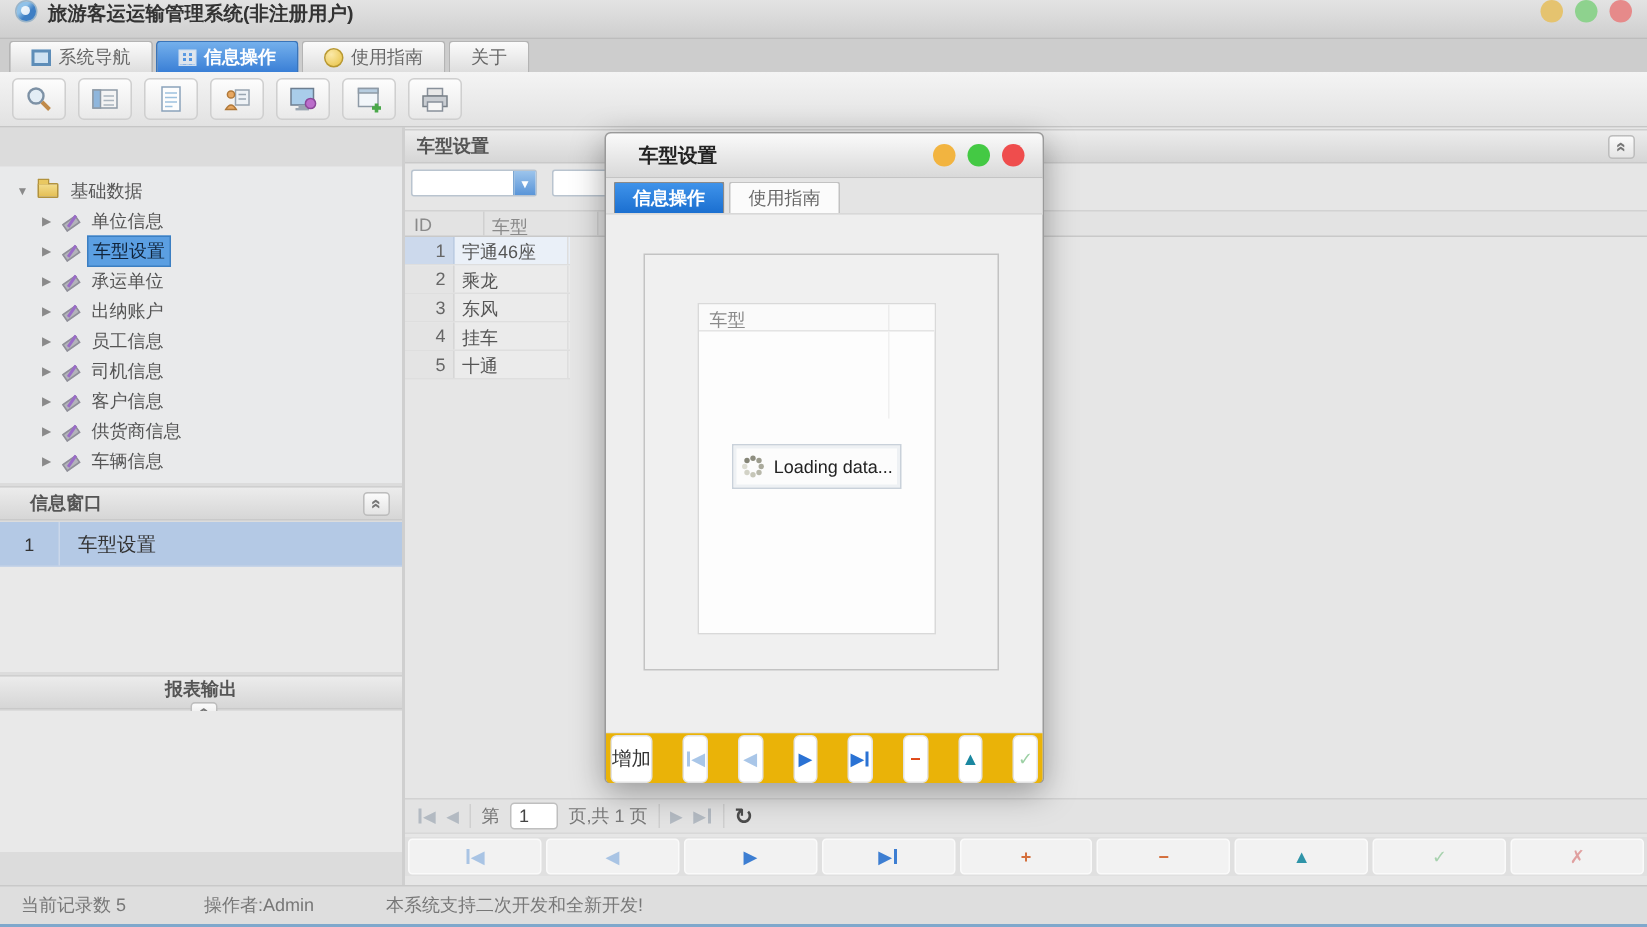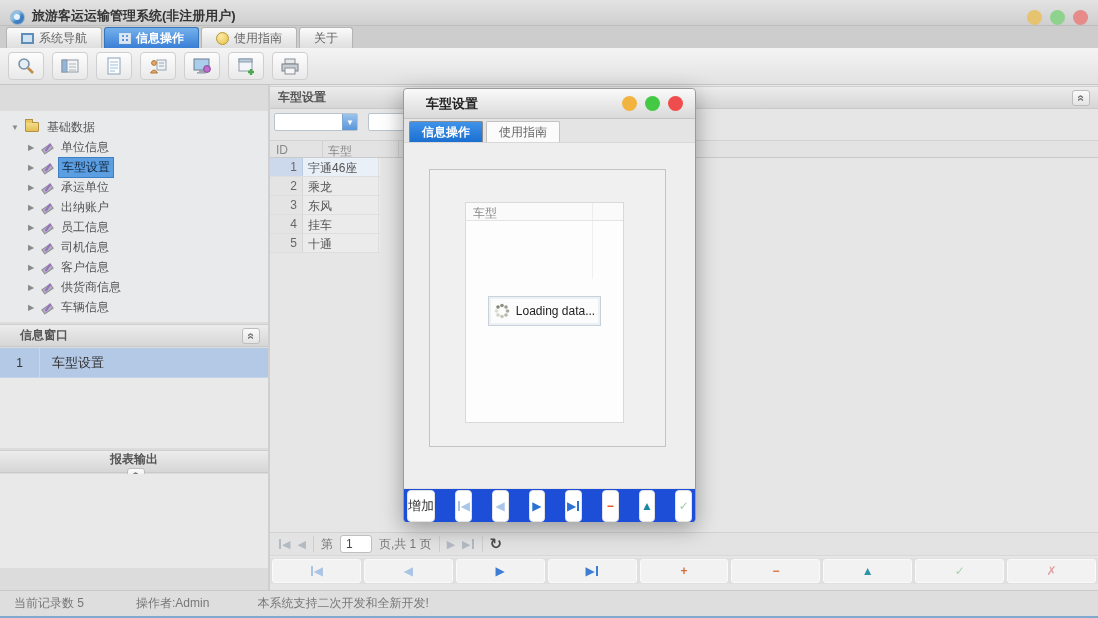--- a/index.html
+++ b/index.html
@@ -8,21 +8,21 @@
     font-family:"Liberation Sans","DejaVu Sans",sans-serif;
     font-size:12px; color:#444; background:#d9d9d9; position:relative;
     -webkit-font-smoothing:antialiased;
   }
 
   
   .titlebar {
     position:absolute; left:0; top:0; width:1098px; height:26px;
     background:linear-gradient(#e3e3e3,#cfcfcf);
     border-bottom:1px solid #bdbdbd;
-    display:flex; align-items:flex-end; padding:0 10px;
+    display:flex; align-items:flex-start; padding:0 10px;
   }
   .app-logo {
     width:15px; height:15px; border-radius:50%;
     background:linear-gradient(135deg,#8fc1e8 35%,#3f7fc4 60%);
     border:1px solid #9ab4c8; margin-right:7px; position:relative;
   }
   .app-logo::after{content:"";position:absolute;left:3px;top:3px;width:6px;height:6px;border-radius:50%;background:rgba(255,255,255,.85);}
   .titlebar .title { font-weight:bold; font-size:13px; color:#333; }
   .traffic { margin-left:auto; display:flex; gap:8px; }
   .light { width:15px; height:15px; border-radius:50%; }
@@ -209,21 +209,21 @@
 
   .loadbox {
     position:absolute; left:22px; top:93px; width:113px; height:30px;
     background:#fcfcfc; border:1px solid #c9d1da; box-shadow:0 0 0 2px #eef1f4 inset;
     display:flex; align-items:center; justify-content:center; gap:6px;
     font-size:12px; color:#222;
   }
 
   .dlg-btnbar {
     position:absolute; left:0; top:399px; width:291px; height:34px;
-    background:#1d4ed8; border-top:1px solid #e2e2e2; border-radius:0 0 3px 3px;
+    background:#eab308; border-top:1px solid #e2e2e2; border-radius:0 0 3px 3px;
     display:flex; align-items:center; gap:20px; padding:0 3px;
   }
   .dbtn {
     height:32px; background:#fff; border:1px solid #e3e3e3; border-radius:4px;
     display:flex; align-items:center; justify-content:center; font-size:12px;
   }
   .dbtn.add { width:50px; color:#333; font-size:13px; }
   .dbtn.ico { width:29px; }
   .d-pale { color:#a9c6e8; } .d-blue { color:#2a72d4; }
   .d-red { color:#e04818; font-weight:bold; } .d-teal { color:#1a87a0; } .d-grn { color:#9cd0a4; }

